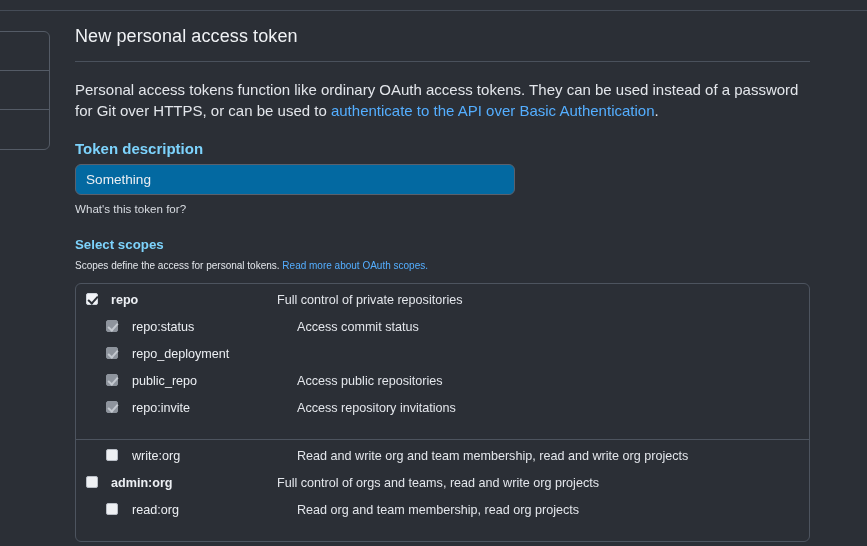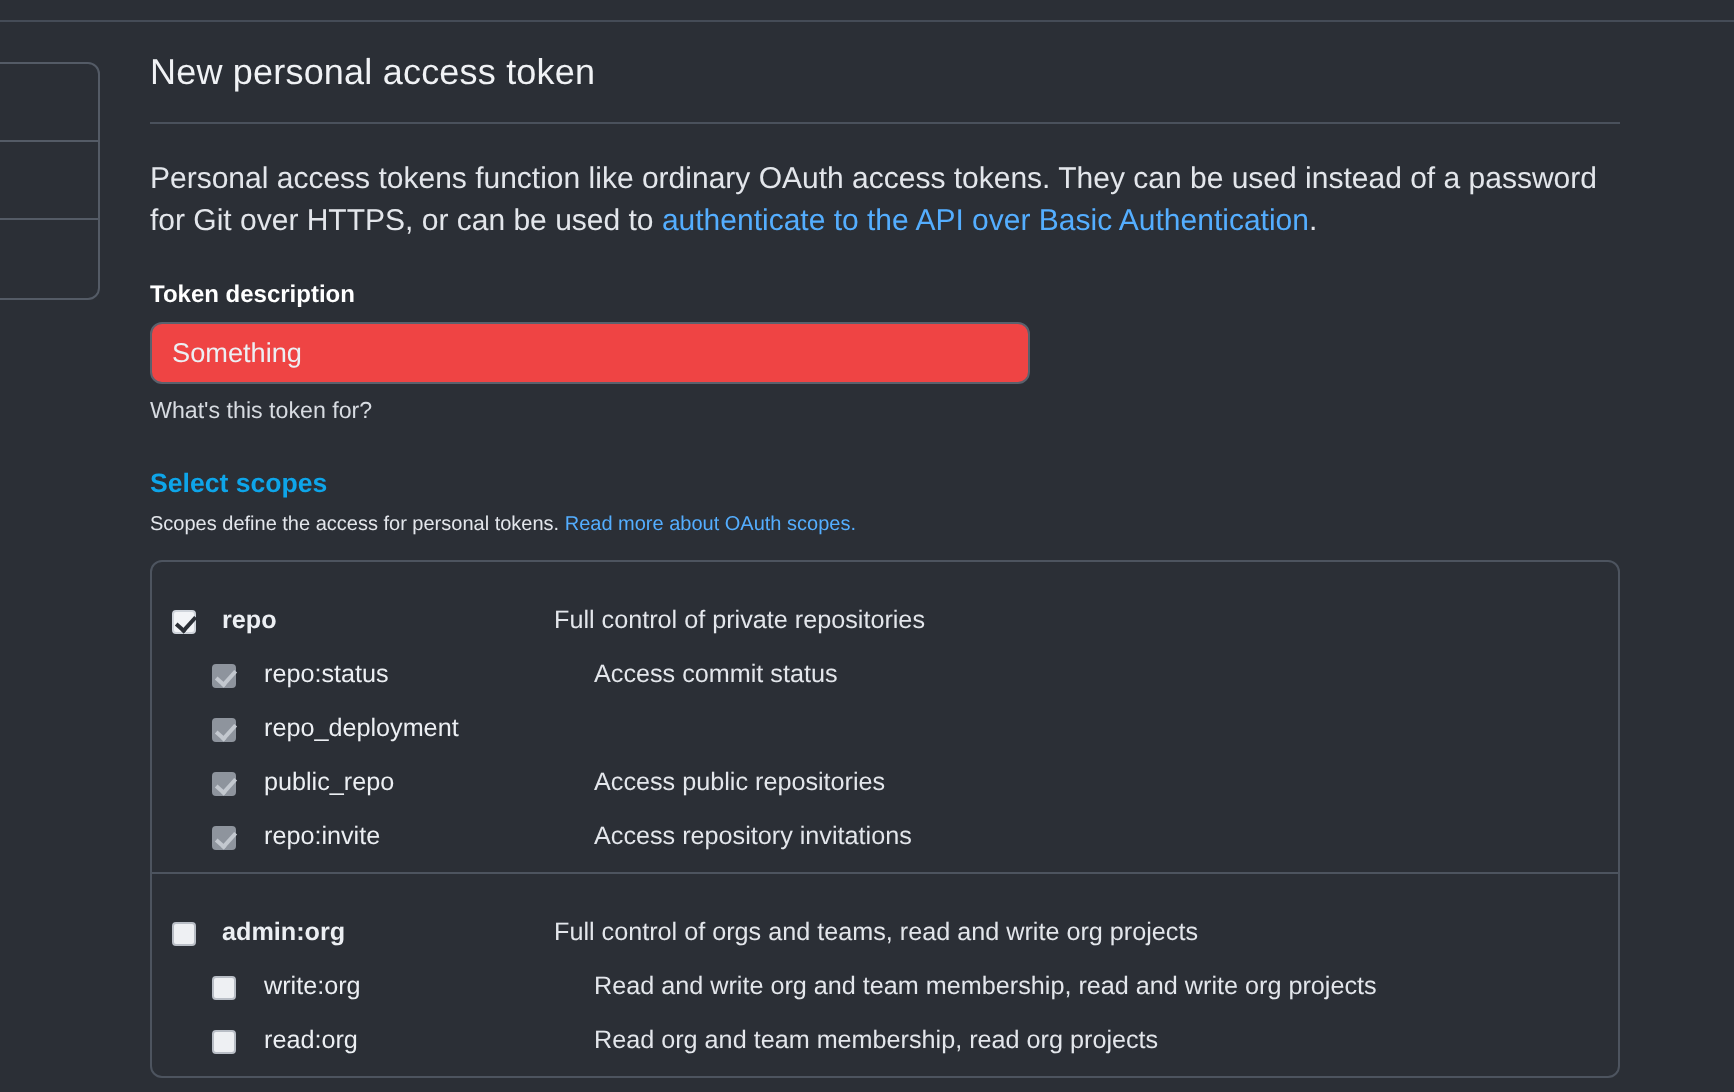--- a/index.html
+++ b/index.html
@@ -75,51 +75,51 @@
     color: #e3e6eb;
     margin: 0 0 19px 0;
     max-width: 740px;
   }
   a.link {
     color: #54aeff;
     text-decoration: none;
   }
 
   .field-label {
-    font-size: 12px;
+    font-size: 15px;
     font-weight: bold;
-    color: #ffffff;
+    color: #7dd3fc;
     margin: 0 0 7px 0;
   }
 
   .text-input {
     display: block;
     width: 440px;
     height: 31px;
     box-sizing: border-box;
-    background: #ef4444;
+    background: #0369a1;
     border: 1px solid #5a616d;
     border-radius: 6px;
     color: #eceff3;
     font-family: "Liberation Sans", sans-serif;
     font-size: 13.6px;
     padding: 0 10px;
     outline: none;
   }
 
   .help-text {
     font-size: 11.6px;
     color: #d7dbe1;
     margin: 7px 0 0 0;
   }
 
   .section-heading {
     font-size: 13.3px;
     font-weight: bold;
-    color: #0ea5e9;
+    color: #7dd3fc;
     margin: 22px 0 8px 0;
   }
   .section-sub {
     font-size: 10px;
     color: #e3e6eb;
     margin: 0 0 12px 0;
   }
 
   
   .scopes-panel {
@@ -131,21 +131,21 @@
     overflow: hidden;
   }
   .scope-group {
     padding: 9px 0 11px 0;
   }
   .scope-group + .scope-group {
     border-top: 1px solid #4d545f;
   }
   .scope-row {
     display: flex;
-    align-items: flex-end;
+    align-items: flex-start;
     height: 27px;
     padding-left: 10px;
   }
   .scope-row.child { padding-left: 30px; }
 
   .cb {
     width: 12px;
     height: 12px;
     border-radius: 2px;
     flex: 0 0 auto;
@@ -250,31 +250,31 @@
           <span class="scope-name">public_repo</span>
           <span class="scope-desc">Access public repositories</span>
         </div>
         <div class="scope-row child">
           <span class="cb checked-disabled"></span>
           <span class="scope-name">repo:invite</span>
           <span class="scope-desc">Access repository invitations</span>
         </div>
       </div>
       <div class="scope-group">
+        <div class="scope-row child">
+          <span class="cb unchecked"></span>
+          <span class="scope-name">write:org</span>
+          <span class="scope-desc">Read and write org and team membership, read and write org projects</span>
+        </div>
         <div class="scope-row parent">
           <span class="cb unchecked"></span>
           <span class="scope-name bold">admin:org</span>
           <span class="scope-desc">Full control of orgs and teams, read and write org projects</span>
         </div>
         <div class="scope-row child">
           <span class="cb unchecked"></span>
-          <span class="scope-name">write:org</span>
-          <span class="scope-desc">Read and write org and team membership, read and write org projects</span>
-        </div>
-        <div class="scope-row child">
-          <span class="cb unchecked"></span>
           <span class="scope-name">read:org</span>
           <span class="scope-desc">Read org and team membership, read org projects</span>
         </div>
       </div>
     </div>
 
 </div>
 
 </body></html>

